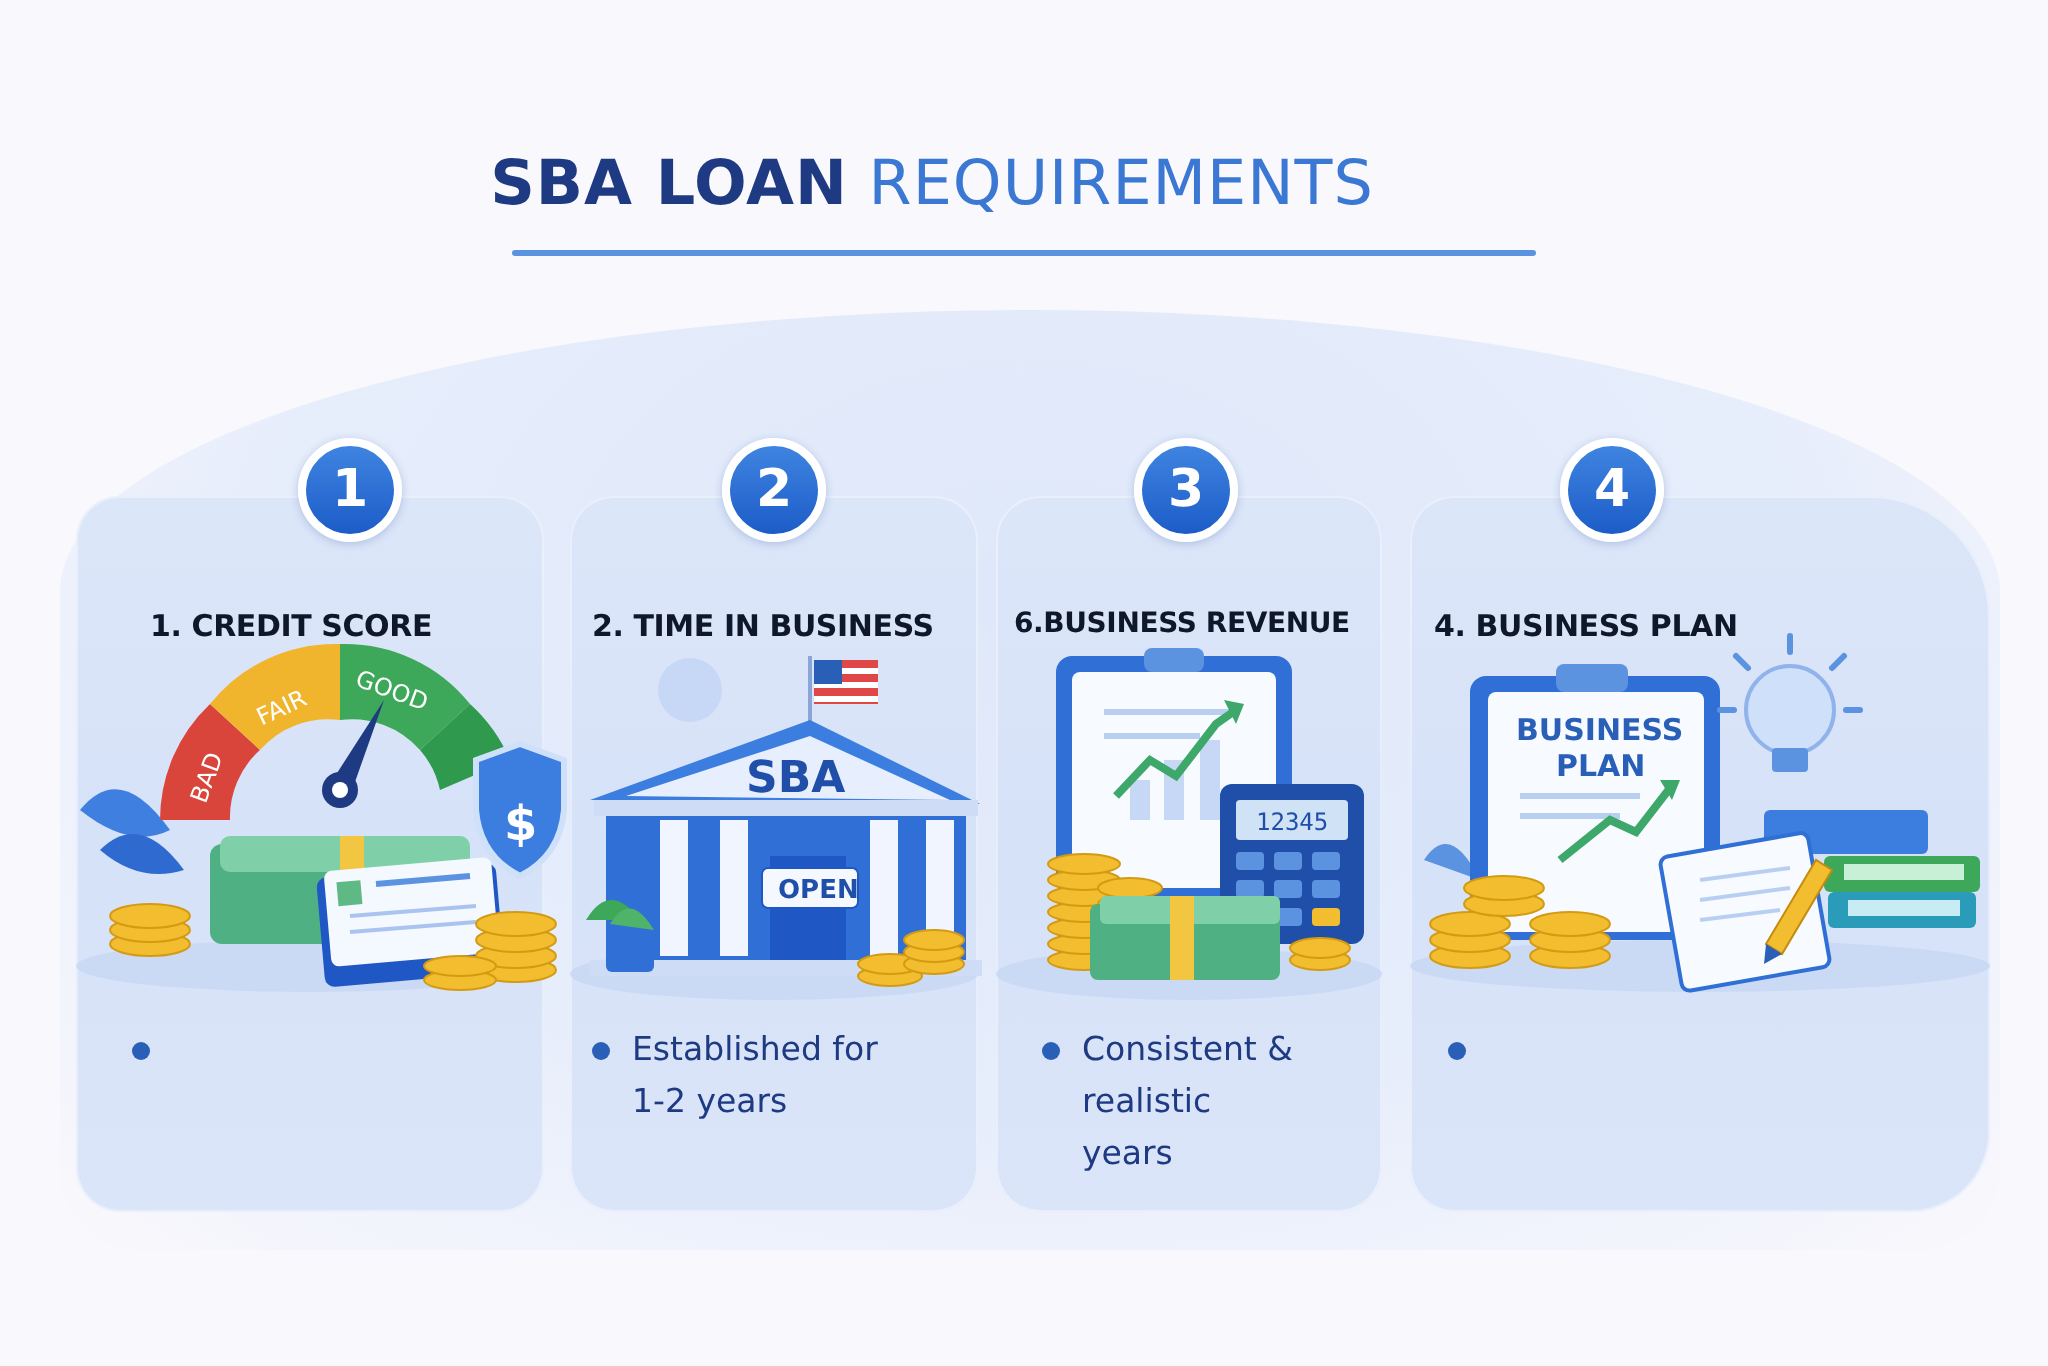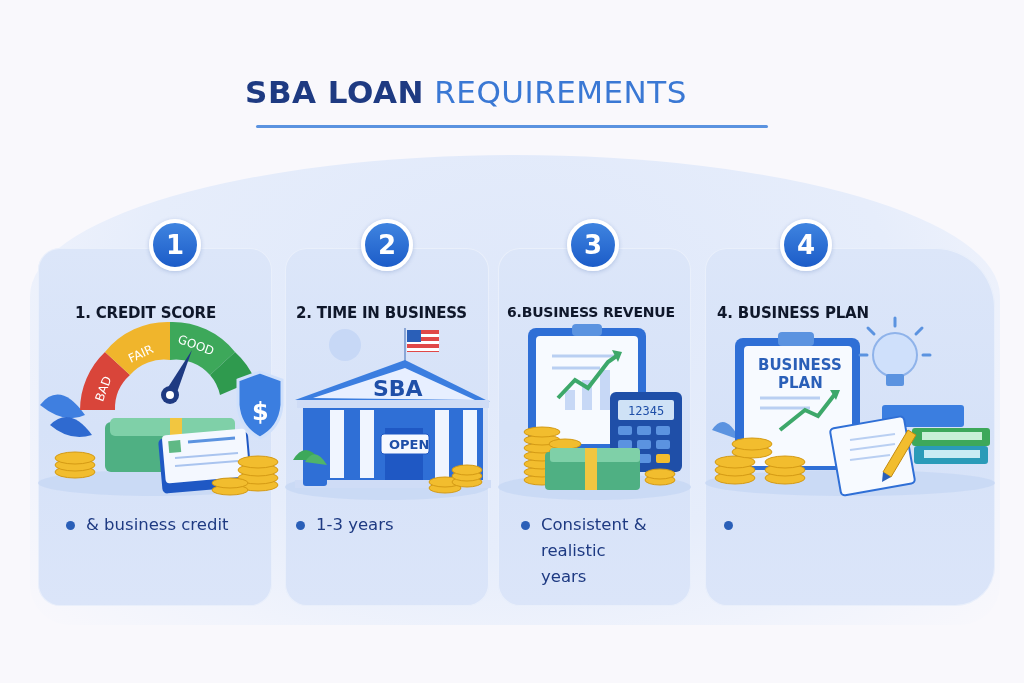--- a/index.html
+++ b/index.html
@@ -269,25 +269,25 @@
     <ellipse cx="52" cy="142" rx="20" ry="6"></ellipse>
       <ellipse cx="52" cy="134" rx="20" ry="6"></ellipse>
     <ellipse cx="85" cy="168" rx="20" ry="6"></ellipse>
       <ellipse cx="85" cy="160" rx="20" ry="6"></ellipse>
       <ellipse cx="85" cy="152" rx="20" ry="6"></ellipse>
   </g>
 </svg>
 
 <div class="bullet" style="left:86px">
   <span class="dot"></span>
-  <div>&amp; business credit</div>
 </div>
 <div class="bullet" style="left:316px">
   <span class="dot"></span>
-  <div>1-3 years</div>
+  <div>Established for</div>
+  <div>1-2 years</div>
 </div>
 <div class="bullet" style="left:541px">
   <span class="dot"></span>
   <div>Consistent &amp;</div>
   <div>realistic</div>
   <div>years</div>
 </div>
 <div class="bullet" style="left:744px">
   <span class="dot"></span>
 </div>

